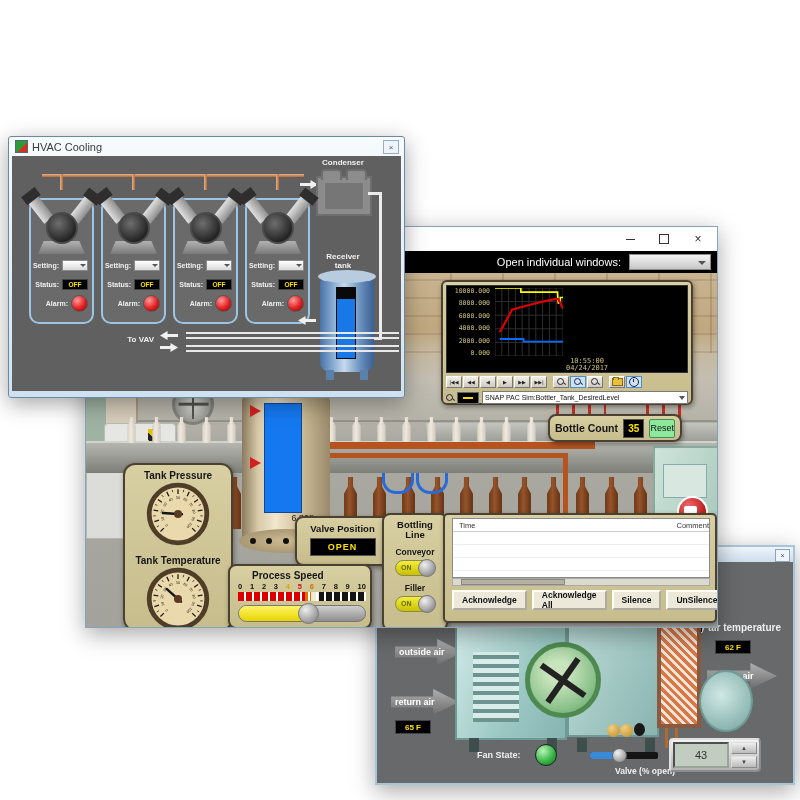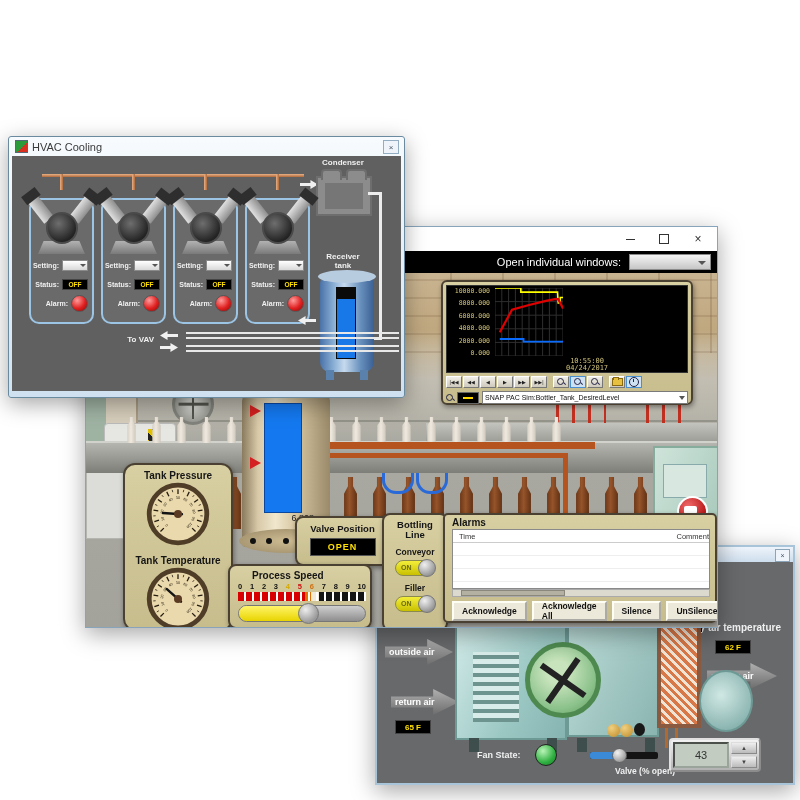--- a/index.html
+++ b/index.html
@@ -242,21 +242,21 @@
   .win-air{left:375px;top:545px;width:420px;height:240px;z-index:1;
     border:2px solid #a8c4d8;background:#67696b;box-sizing:border-box;}
   .air-titlebar{height:15px;background:linear-gradient(#eef4fa,#cddded);position:relative;}
   .air-close{position:absolute;right:3px;top:2px;width:13px;height:11px;background:#eef4fa;
     border:1px solid #8aa4b8;font-size:7px;color:#456;display:flex;align-items:center;justify-content:center;}
   .air-content{position:relative;height:221px;background:#67696b;overflow:hidden;}
   .blk-arrow{position:absolute;height:28px;background:linear-gradient(#b2b2b2,#6a6a6a);
     clip-path:polygon(0 30%,62% 30%,62% 4%,100% 50%,62% 96%,62% 70%,0 70%);
     display:flex;align-items:center;}
   .blk-arrow span{font-weight:bold;font-size:9px;color:#fff;padding-left:4px;white-space:nowrap;}
-  .a-outside{left:8px;top:76px;width:68px;}
+  .a-outside{left:18px;top:76px;width:68px;}
   .a-return{left:14px;top:126px;width:68px;}
   .a-supply{left:330px;top:100px;width:70px;}
   .temp-display{position:absolute;width:36px;height:14px;background:#000;border:1px solid #444;
     color:#ffe000;font-size:8px;font-weight:bold;display:flex;align-items:center;justify-content:center;box-sizing:border-box;}
   .t-return{left:18px;top:158px;}
   .t-supply{left:338px;top:78px;}
   .supply-temp-label{position:absolute;left:200px;top:60px;width:204px;text-align:right;
     font-weight:bold;font-size:10px;color:#f0f0f0;}
   .ahu-box{position:absolute;left:78px;top:48px;width:112px;height:130px;
     background:linear-gradient(115deg,#d4ecea,#9cc8c4 60%,#86b4b0);border:2px solid #6e9a96;box-sizing:border-box;}
@@ -525,20 +525,25 @@
           <span class="pen-swatch">
               <i></i>
             </span>
           <div class="pen-drop">
             <span>SNAP PAC Sim:Bottler_Tank_DesiredLevel</span>
             <i class="chev"></i>
           </div>
         </div>
       </div>
 
+      <div class="panel p-count">
+        <span class="count-label">Bottle Count</span>
+        <span class="count-display">35</span>
+        <span class="reset-btn">Reset</span>
+      </div>
 
       <div class="panel p-gauges">
         <div class="gauge-title">Tank Pressure</div>
         <svg class="gauge-svg" viewBox="0 0 80 80">
             <circle cx="40" cy="40" r="36" fill="#ead9ac" stroke="#4f3d28" stroke-width="6"></circle>
             <line x1="18.079689783217027" y1="61.92031021678298" x2="22.322330470336315" y2="57.67766952966369" stroke="#241c10" stroke-width="1.6"></line>
             <text x="25.85786437626905" y="55.64213562373095" font-size="4.6" fill="#241c10" text-anchor="middle" transform="rotate(-135 25.85786437626905 54.14213562373095)">0</text>
             <line x1="13.568154905023142" y1="56.197455506194416" x2="16.12607539808542" y2="54.62995981204657" stroke="#241c10" stroke-width="1"></line>
             <line x1="10.51724799485024" y1="49.579526825623375" x2="16.223587092621162" y2="47.72542485937369" stroke="#241c10" stroke-width="1.6"></line>
             <text x="20.97886967409693" y="47.68033988749895" font-size="4.6" fill="#241c10" text-anchor="middle" transform="rotate(-108 20.97886967409693 46.18033988749895)">10</text>
@@ -650,21 +655,20 @@
             <span class="knob"></span>
         </div>
         <div class="bl-sub">Filler</div>
         <div class="toggle">
           <span class="t-lbl">ON</span>
             <span class="knob"></span>
         </div>
       </div>
 
       <div class="panel p-alarms">
-        <div class="al-title">Alarms</div>
         <div class="al-table">
           <div class="al-hrow">
             <span class="al-ct">Time</span>
             <span class="al-cc">Comment</span>
           </div>
           <div class="al-row"></div>
             <div class="al-row"></div>
             <div class="al-row"></div>
         </div>
         <div class="al-scroll">

